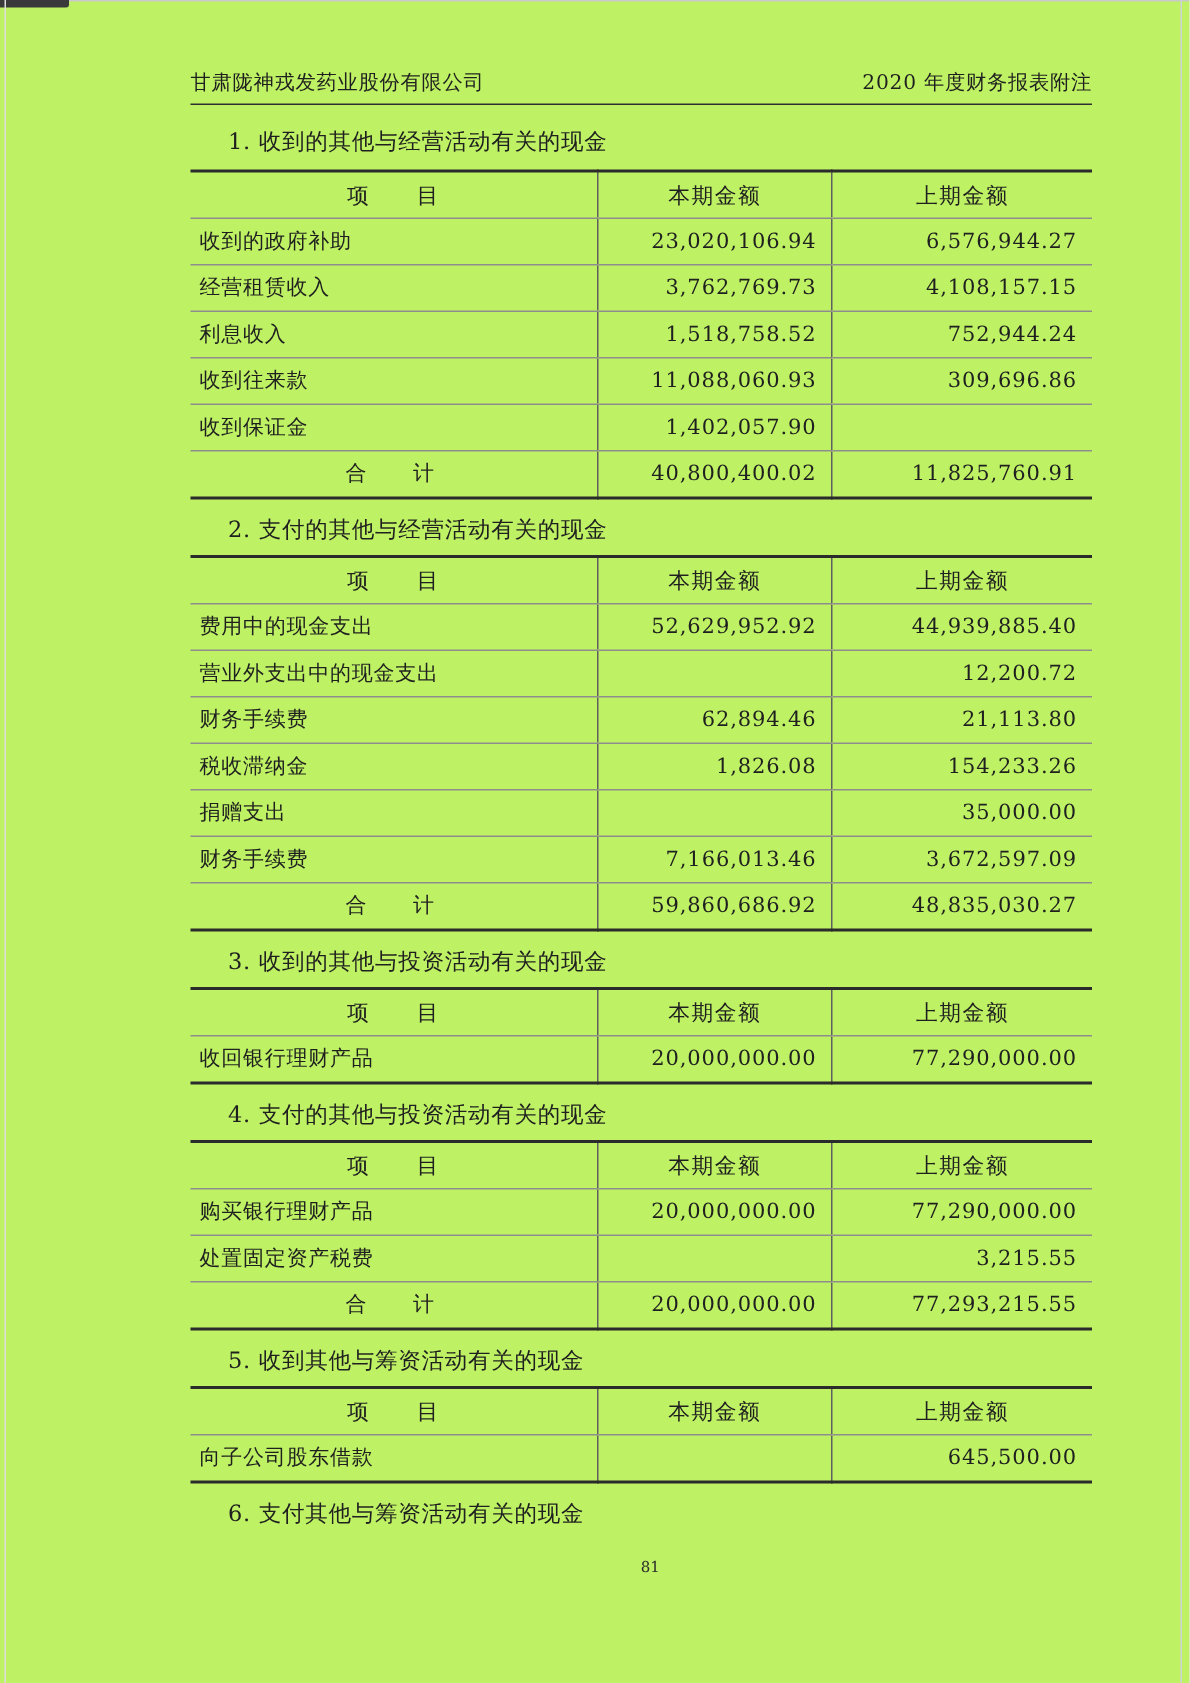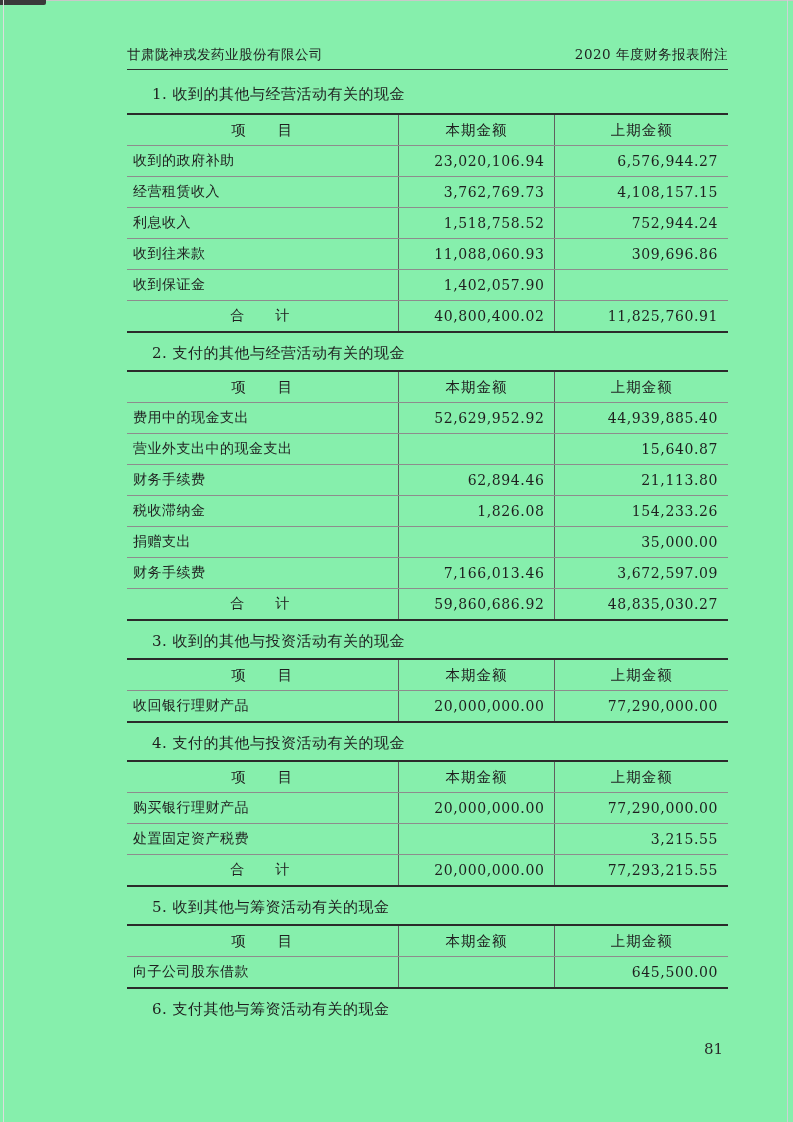--- a/index.html
+++ b/index.html
@@ -1,20 +1,20 @@
 <!DOCTYPE html>
 <html><head>
 <meta charset="utf-8">
 <style>
   html,body { margin:0; padding:0; background:#e9e9e7; }
   .page {
     position:relative;
     width:793px; height:1122px;
     margin:0 auto;
-    background:#86efac;
+    background:#bef264;
     font-family:"DejaVu Serif","Liberation Serif",serif;
     color:#1f1f1f;
     overflow:hidden;
   }
   
   .edge-top-line { position:absolute; top:0; left:0; width:100%; height:1px; background:#c9c9c9; }
   .edge-top-mark { position:absolute; top:0; left:0; width:46px; height:5px; background:#3a3a3a; border-radius:0 0 2px 0; }
   .edge-left-line { position:absolute; top:0; left:3px; width:1px; height:100%; background:#dddddd; }
   .edge-right-line { position:absolute; top:0; right:5px; width:1px; height:100%; background:#cdd2d6; }
 
@@ -55,22 +55,22 @@
   table.fin th { text-align:center; font-size:14.5px; letter-spacing:1px; }
   table.fin th:nth-child(2), table.fin th:nth-child(3),
   table.fin td:nth-child(2), table.fin td:nth-child(3) {
     border-left:1px solid #5f5f5f;
   }
   table.fin td.item { text-align:left; padding-left:6px; letter-spacing:0.5px; }
   table.fin td.num  { text-align:right; letter-spacing:0.6px; }
   table.fin tr.total td.item { text-align:center; letter-spacing:1px; }
 
   .page-number {
-    position:absolute; left:122px; width:601px; top:1040px;
-    text-align:right; font-size:15px; color:#2a2a2a;
+    position:absolute; left:133px; width:601px; top:1040px;
+    text-align:center; font-size:10px; color:#2a2a2a;
   }
 </style>
 </head>
 <body>
 
 <div class="page">
   <div class="edge-top-line"></div>
   <div class="edge-top-mark"></div>
   <div class="edge-left-line"></div>
   <div class="edge-right-line"></div>
@@ -146,21 +146,21 @@
       </thead>
       <tbody>
         <tr>
           <td class="item">费用中的现金支出</td>
           <td class="num">52,629,952.92</td>
           <td class="num">44,939,885.40</td>
         </tr>
         <tr>
           <td class="item">营业外支出中的现金支出</td>
           <td class="num"></td>
-          <td class="num">15,640.87</td>
+          <td class="num">12,200.72</td>
         </tr>
         <tr>
           <td class="item">财务手续费</td>
           <td class="num">62,894.46</td>
           <td class="num">21,113.80</td>
         </tr>
         <tr>
           <td class="item">税收滞纳金</td>
           <td class="num">1,826.08</td>
           <td class="num">154,233.26</td>

